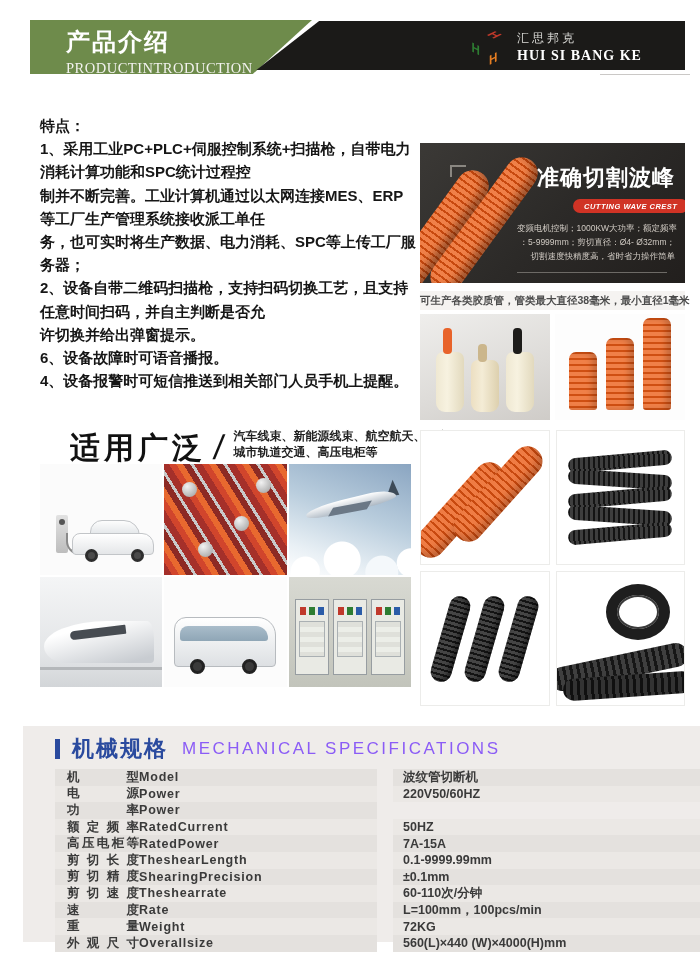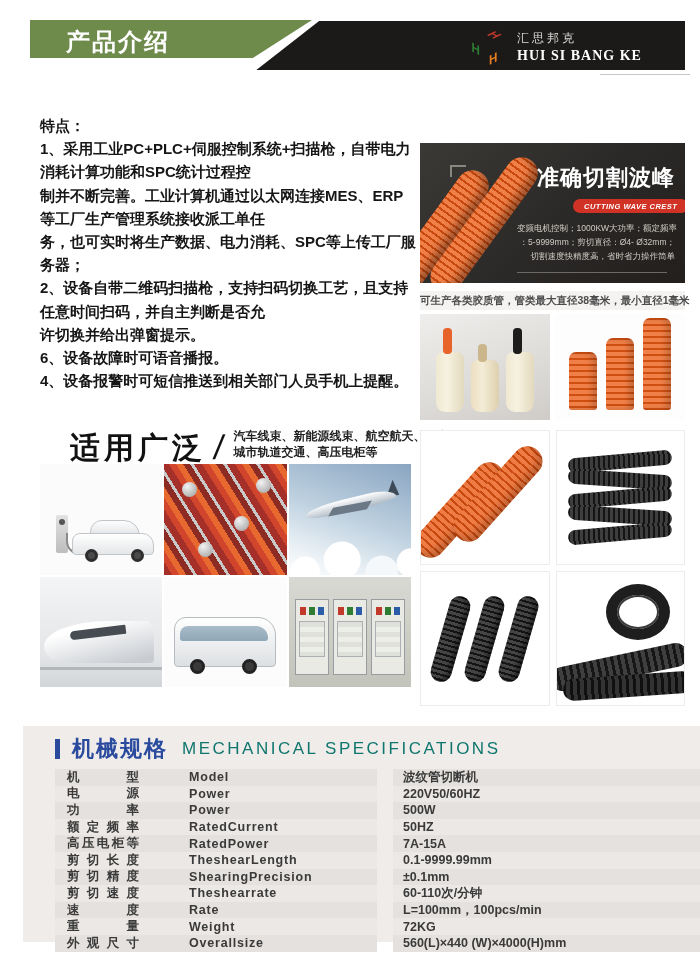--- a/index.html
+++ b/index.html
@@ -1,20 +1,20 @@
 <!DOCTYPE html>
 <html><head>
 <meta charset="utf-8">
 <style>
   html,body{margin:0;padding:0;background:#ffffff;}
   .page{position:relative;width:700px;height:960px;background:#fff;overflow:hidden;
         font-family:"Liberation Sans",sans-serif;color:#1c1c1c;}
 
   
-  .hdr-green{position:absolute;left:30px;top:20px;width:282px;height:38px;background:#6e8b4b;
+  .hdr-green{position:absolute;left:30px;top:20px;width:282px;height:54px;background:#6e8b4b;
              clip-path:polygon(0 0,100% 0,79% 100%,0 100%);padding:6px 0 0 36px;box-sizing:border-box;}
   .hdr-title{font-size:24px;font-weight:bold;color:#fff;letter-spacing:2px;}
   .hdr-sub{font-family:"Liberation Serif",serif;font-size:14.5px;color:#f2f2ee;margin-top:2px;letter-spacing:.5px;}
   .hdr-black{position:absolute;left:252px;top:21px;width:433px;height:49px;background:#1b1a18;
              clip-path:polygon(15.5% 0,100% 0,100% 100%,1% 100%);
              display:flex;align-items:center;justify-content:flex-start;padding-left:215px;box-sizing:border-box;}
   .logo-cube{width:42px;height:46px;flex:0 0 auto;margin-right:8px;}
   .brand-cn{font-size:12px;color:#dcdcd8;letter-spacing:3px;line-height:20px;}
   .brand-en{font-family:"Liberation Serif",serif;font-size:14px;font-weight:bold;color:#fff;letter-spacing:1px;}
   .hdr-shadow{position:absolute;left:600px;top:74px;width:90px;height:1px;background:#cac8c6;}
@@ -131,26 +131,26 @@
             background:repeating-linear-gradient(90deg,#161616 0 3px,#3f3f3f 3px 7px);}
   .coil-bar2{position:absolute;left:6px;bottom:8px;width:130px;height:22px;border-radius:11px;transform:rotate(-4deg);
              background:repeating-linear-gradient(90deg,#101010 0 3px,#333 3px 7px);}
 
   
   .specs{position:absolute;left:23px;top:726px;width:677px;height:216px;background:#efecea;
          padding:8px 0 0 10px;box-sizing:border-box;}
   .specs-title{display:flex;align-items:center;margin-left:22px;}
   .specs-bar{width:5px;height:20px;background:#2a4a9e;margin-right:12px;}
   .specs-cn{font-size:22px;font-weight:800;color:#2a4a9e;letter-spacing:2px;margin-right:14px;}
-  .specs-en{font-size:17px;color:#0f766e;letter-spacing:2.5px;}
+  .specs-en{font-size:17px;color:#8b5cf6;letter-spacing:2.5px;}
   .spec-table{margin-top:5px;margin-left:22px;}
   .spec-row{display:flex;height:16.6px;align-items:stretch;font-size:12.5px;font-weight:700;color:#3a3a3a;}
   .spec-labels{width:322px;display:flex;align-items:center;padding-left:12px;box-sizing:border-box;}
   .spec-cn{display:inline-block;width:72px;text-align:justify;text-align-last:justify;}
-  .spec-en{margin-left:50px;letter-spacing:.8px;}
+  .spec-en{letter-spacing:.8px;}
   .spec-gap{width:16px;}
   .spec-value{flex:1;display:flex;align-items:center;padding-left:10px;max-width:300px;}
   .spec-row:nth-child(odd) .spec-labels,.spec-row:nth-child(odd) .spec-value{background:#e4e1de;}
   .spec-row:nth-child(even) .spec-labels,.spec-row:nth-child(even) .spec-value{background:#ebe8e5;}
 </style>
 </head>
 <body>
 
 <div class="page">
 
@@ -313,21 +313,20 @@
           </div>
           <div class="spec-gap"></div>
           <div class="spec-value">220V50/60HZ</div>
         </div>
         <div class="spec-row">
           <div class="spec-labels">
             <span class="spec-cn">功率</span>
             <span class="spec-en">Power</span>
           </div>
           <div class="spec-gap"></div>
-          <div class="spec-value">500W</div>
         </div>
         <div class="spec-row">
           <div class="spec-labels">
             <span class="spec-cn">额定频率</span>
             <span class="spec-en">RatedCurrent</span>
           </div>
           <div class="spec-gap"></div>
           <div class="spec-value">50HZ</div>
         </div>
         <div class="spec-row">

